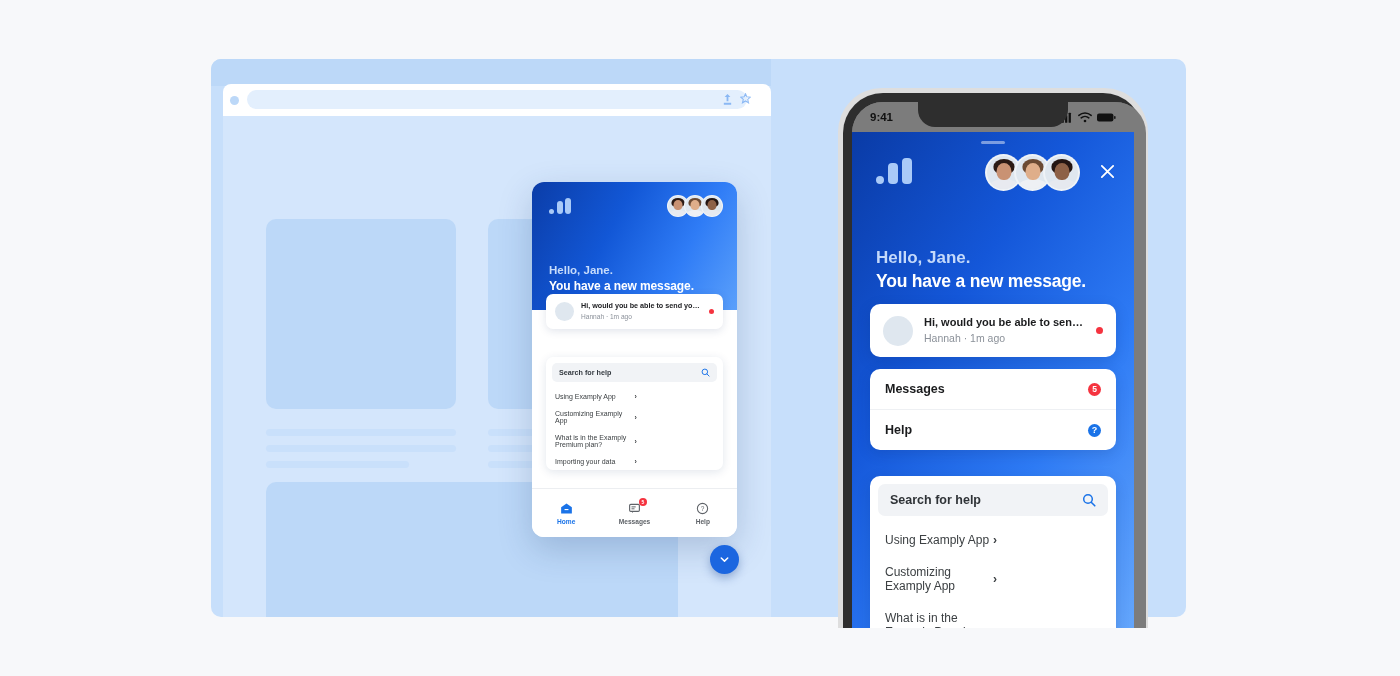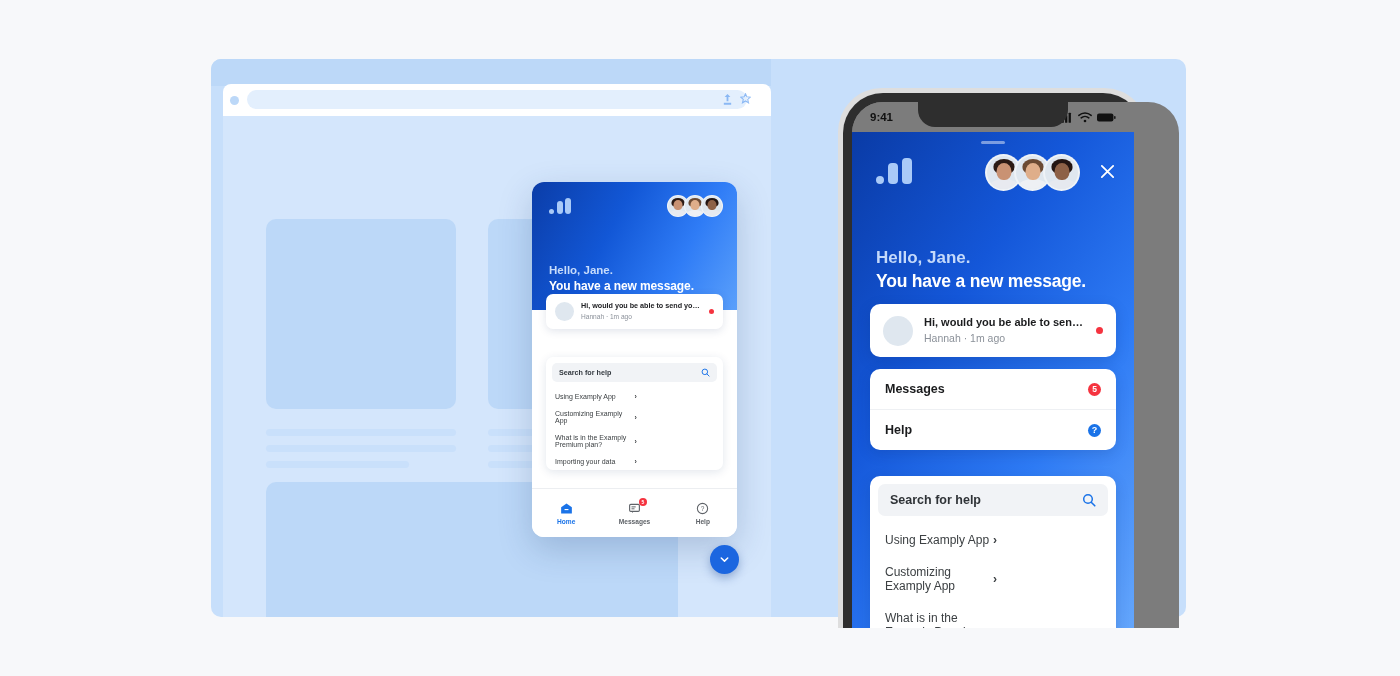--- a/index.html
+++ b/index.html
@@ -153,21 +153,21 @@
   }
   .phone-outer{
     position:absolute;left:0;top:0;width:310px;height:540px;
     background:#dedede;border-radius:44px 44px 0 0;
   }
   .phone-band{
     position:absolute;left:5px;top:5px;width:300px;height:535px;
     background:#2e2e2e;border-radius:40px 40px 0 0;
   }
   .phone-screen{
-    position:absolute;left:14px;top:14px;width:327px;height:526px;
+    position:absolute;left:14px;top:14px;width:294px;height:526px;
     background:#7c7c7c;border-radius:31px 31px 0 0;overflow:hidden;
   }
   .statusbar{
     position:absolute;left:0;top:0;width:282px;height:30px;background:#7c7c7c;
     display:flex;align-items:center;justify-content:space-between;
     padding:0 18px;box-sizing:border-box;
   }
   .clock{font-size:11.5px;font-weight:700;color:#111;}
   .status-right{display:flex;align-items:center;gap:5px;}
   .notch{

